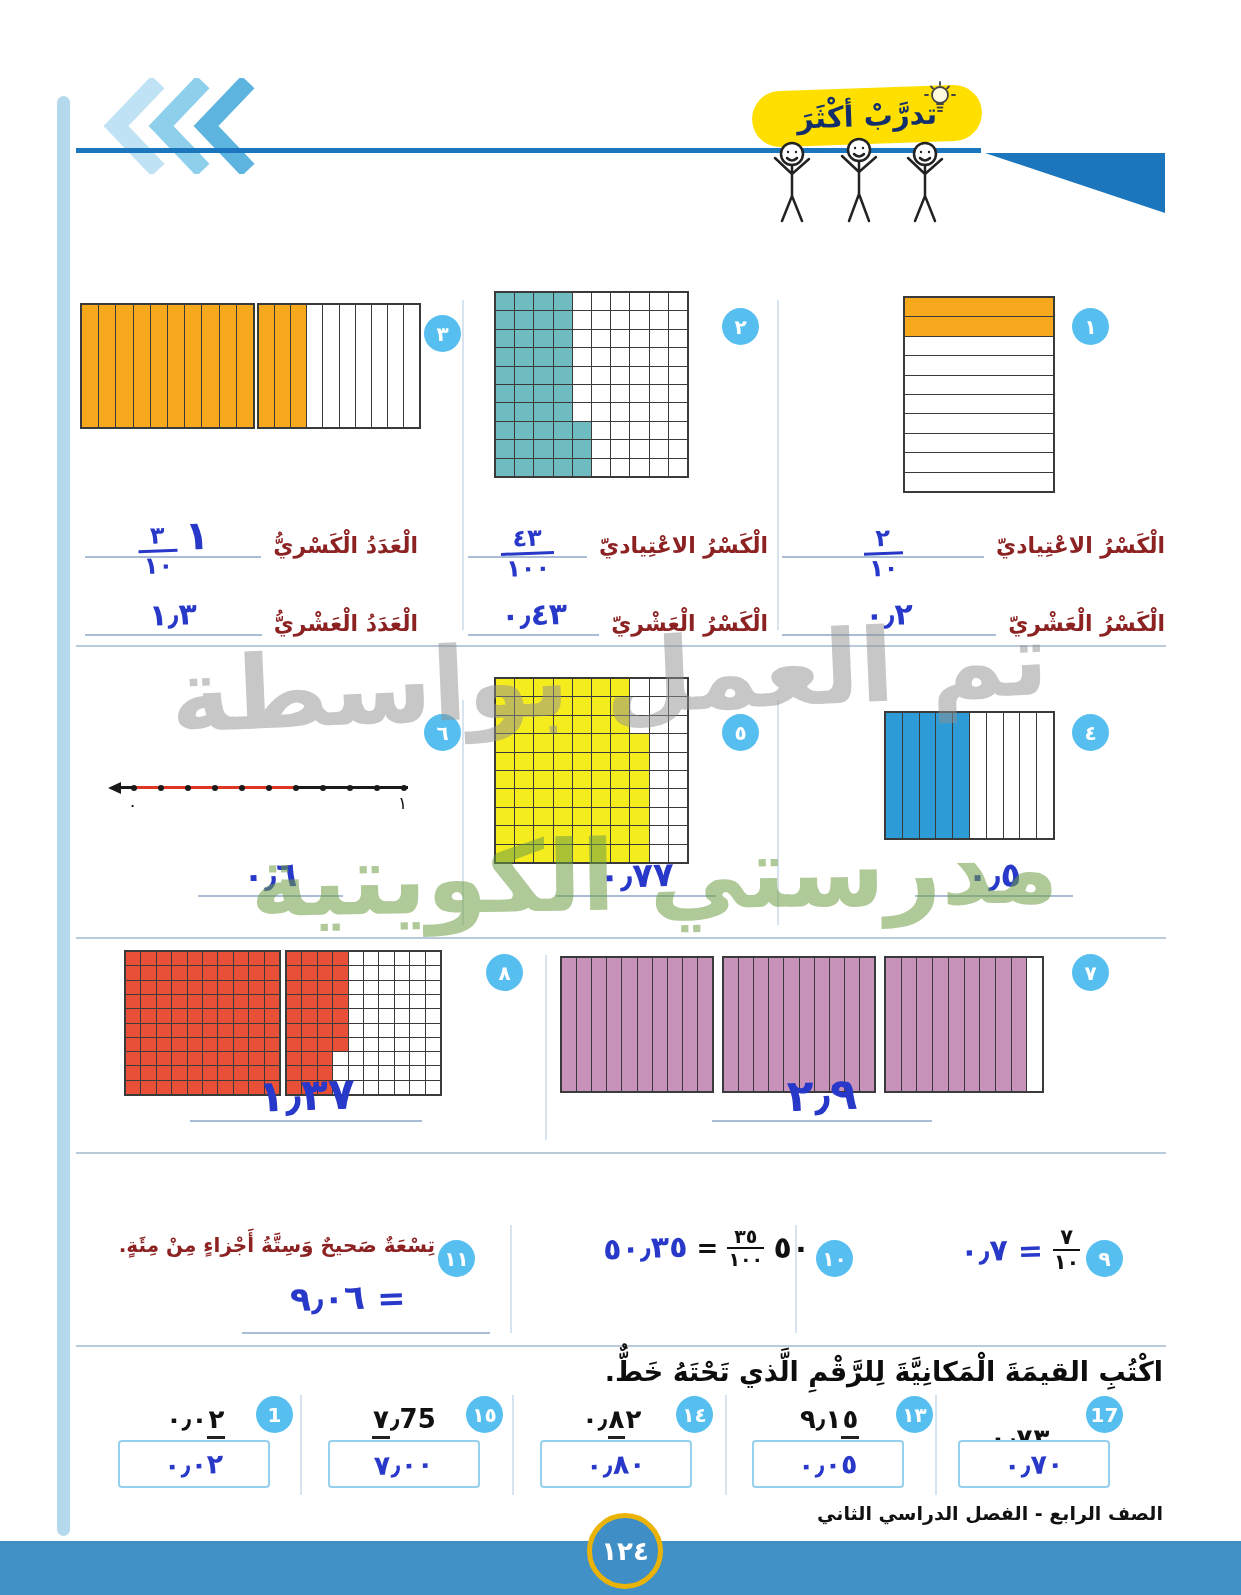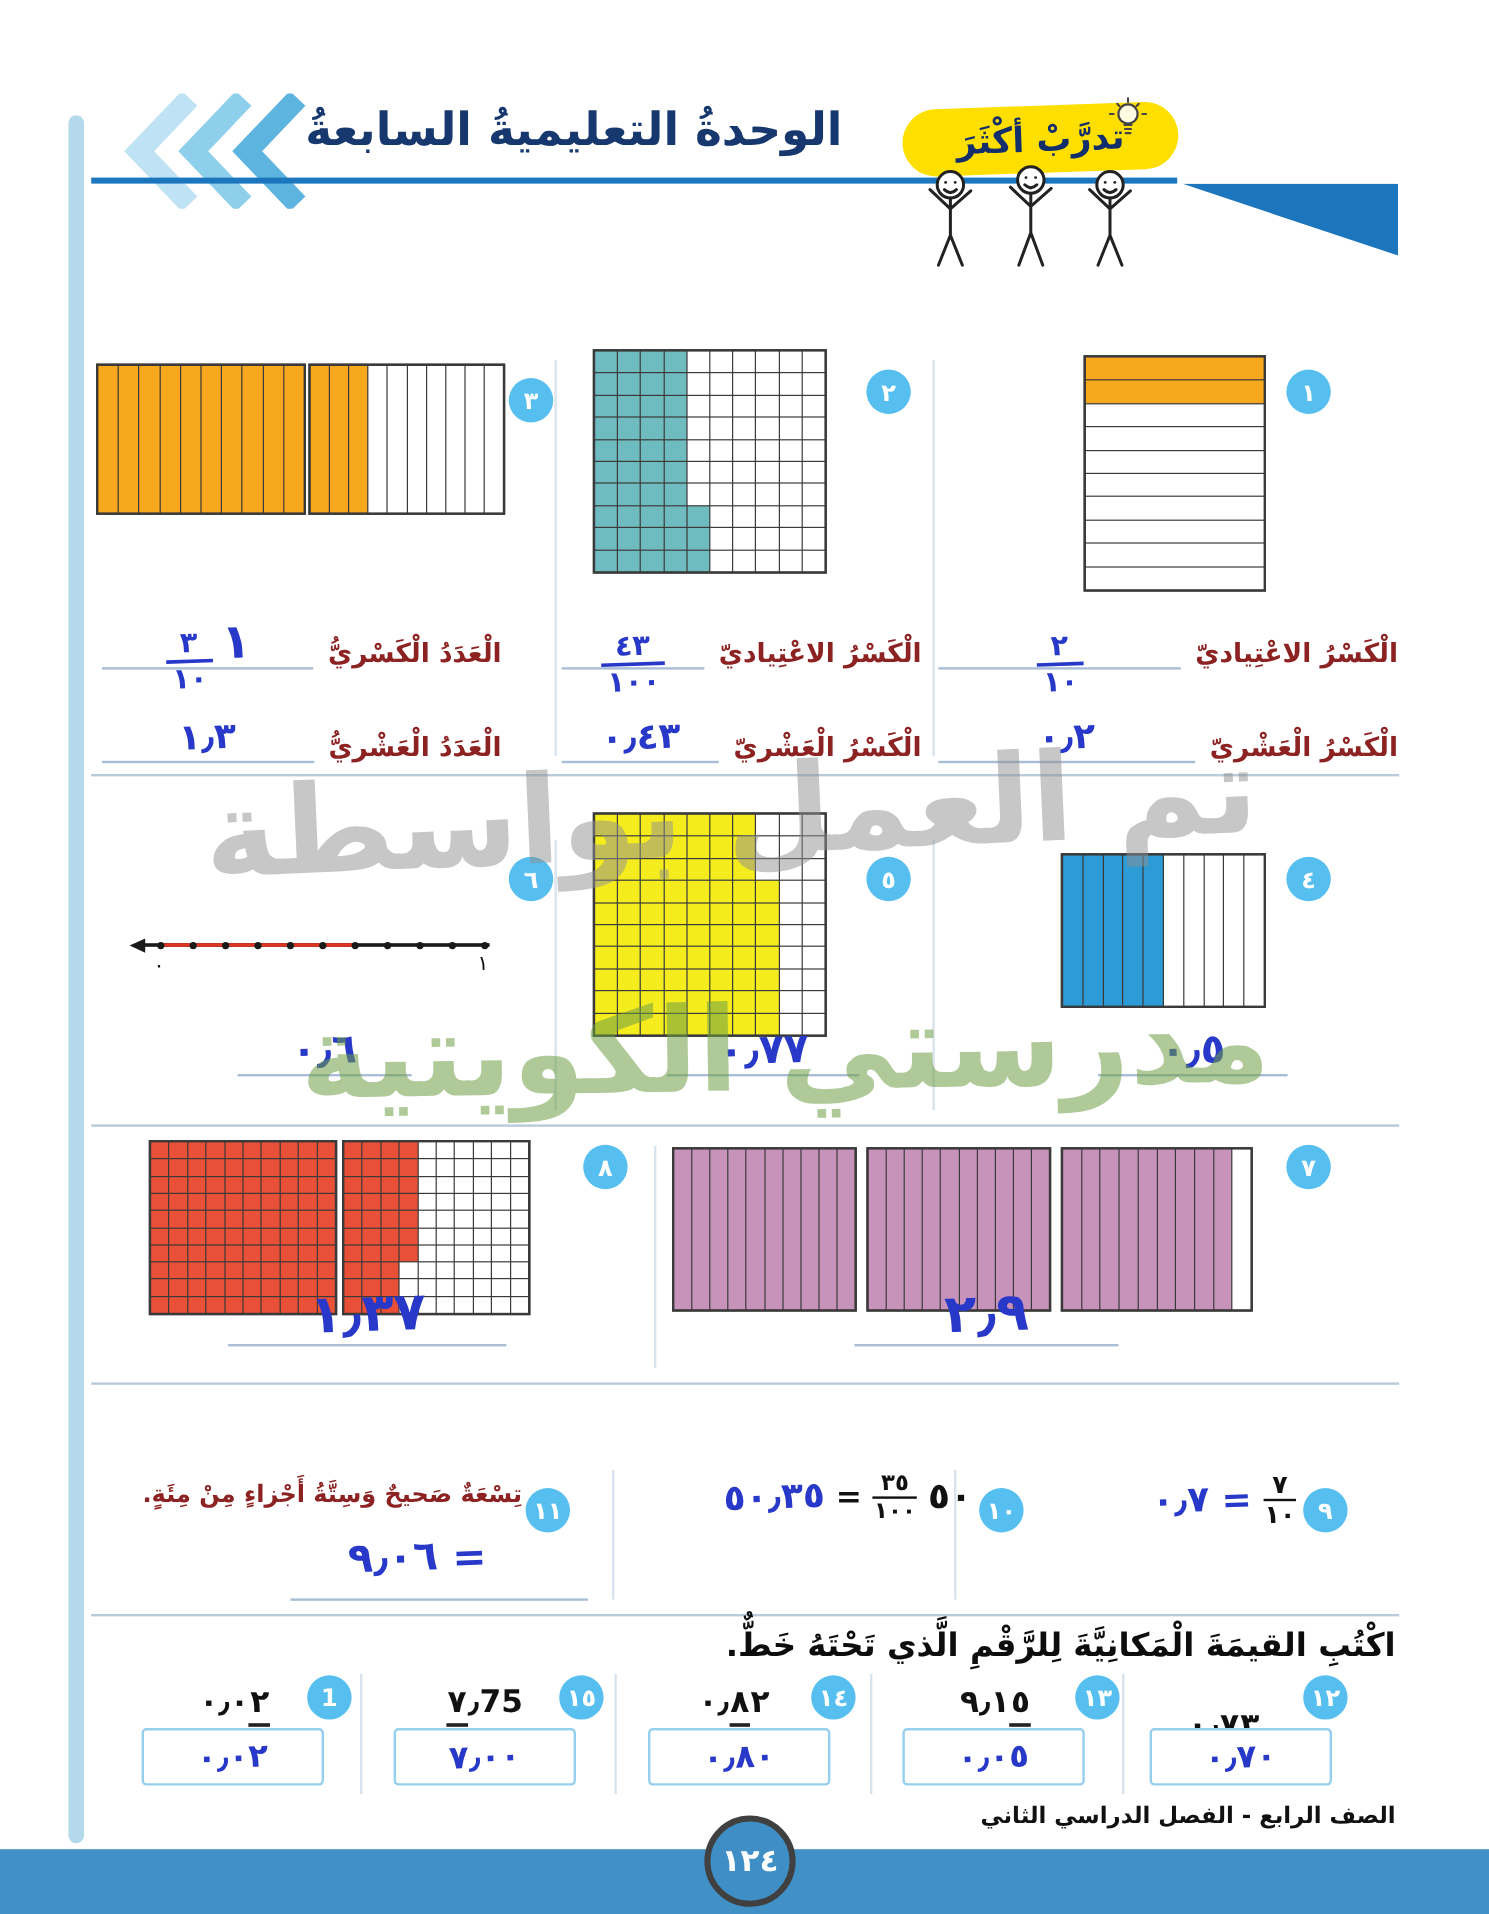--- a/index.html
+++ b/index.html
@@ -4,21 +4,21 @@
 <style>
   html,body{margin:0;padding:0;background:#e9e9e9}
   #page{position:relative;width:1241px;height:1595px;background:#ffffff;
         font-family:"DejaVu Sans",sans-serif;direction:rtl;overflow:hidden;margin:0 auto}
   .abs{position:absolute}
 
   
   .left-rail{position:absolute;left:57px;top:96px;width:13px;height:1440px;background:#b5d9ec;border-radius:10px}
   .bottom-bar{position:absolute;left:0;top:1541px;width:1241px;height:54px;background:#4190c6}
   .page-circle{position:absolute;left:587px;top:1513px;width:66px;height:66px;border-radius:50%;
-               background:#3f8ec5;border:5px solid #404040;color:#fff;font-size:26px;font-weight:bold;
+               background:#3f8ec5;border:5px solid #eab308;color:#fff;font-size:26px;font-weight:bold;
                display:flex;align-items:center;justify-content:center;z-index:5}
 
   
   .title{position:absolute;left:272px;top:86px;width:430px;text-align:center;
          font-size:38px;font-weight:bold;color:#16386e;white-space:nowrap}
   .hrule{position:absolute;left:76px;top:148px;width:905px;height:5px;background:#1b76bd}
   .tri{position:absolute;left:985px;top:153px;width:180px;height:60px;background:#1b76bd;
        clip-path:polygon(0 0,100% 0,100% 100%)}
   .badge{position:absolute;left:752px;top:88px;width:230px;height:56px;background:#ffdf00;
          border-radius:28px;transform:rotate(-2deg);display:flex;align-items:center;justify-content:center;
@@ -87,21 +87,20 @@
   <div class="left-rail"></div>
 
   <svg class="abs" style="left:100px;top:78px" width="160" height="96" viewBox="0 0 160 96">
     <g fill="none" stroke-width="18">
       <polyline points="58,4 16,48 58,92" stroke="#bfe3f4"></polyline>
       <polyline points="103,4 61,48 103,92" stroke="#8ecfec"></polyline>
       <polyline points="148,4 106,48 148,92" stroke="#5db4de"></polyline>
     </g>
   </svg>
 
-  <div class="title">الوحدةُ التعليميةُ السابعةُ</div>
   <div class="hrule"></div>
   <div class="tri"></div>
 
   <div class="badge">
     <span>تدرَّبْ أكْثَرَ</span>
   </div>
 
   <svg class="abs" style="left:922px;top:80px;z-index:3" width="36" height="38" viewBox="0 0 36 38">
     <g fill="none" stroke="#444" stroke-width="1.8" stroke-linecap="round">
       <circle cx="18" cy="15" r="8" fill="#fffbe0"></circle>
@@ -772,21 +771,21 @@
 
   <div class="hdiv" style="top:1345px"></div>
 
   <div class="sec-h" style="right:78px;top:1356px">اكْتُبِ القيمَةَ الْمَكانِيَّةَ لِلرَّقْمِ الَّذي تَحْتَهُ خَطٌّ.</div>
 
   <div class="vdiv" style="left:935px;top:1395px;height:100px"></div>
   <div class="vdiv" style="left:725px;top:1395px;height:100px"></div>
   <div class="vdiv" style="left:512px;top:1395px;height:100px"></div>
   <div class="vdiv" style="left:300px;top:1395px;height:100px"></div>
 
-  <div class="circle-num" style="left:1086px;top:1396px">١٢</div>
+  <div class="circle-num" style="left:1086px;top:1396px">17</div>
   <div class="pv-num" style="left:990px;top:1423px">
     <span>٠٫</span><span class="u">٧</span><span>٣</span>
   </div>
   <div class="pv-box" style="left:958px;top:1440px">
     <span class="hand">٠٫٧٠</span>
   </div>
 
   <div class="circle-num" style="left:896px;top:1396px">١٣</div>
   <div class="pv-num" style="left:800px;top:1404px">
     <span>٩٫١</span><span class="u">٥</span><span></span>

